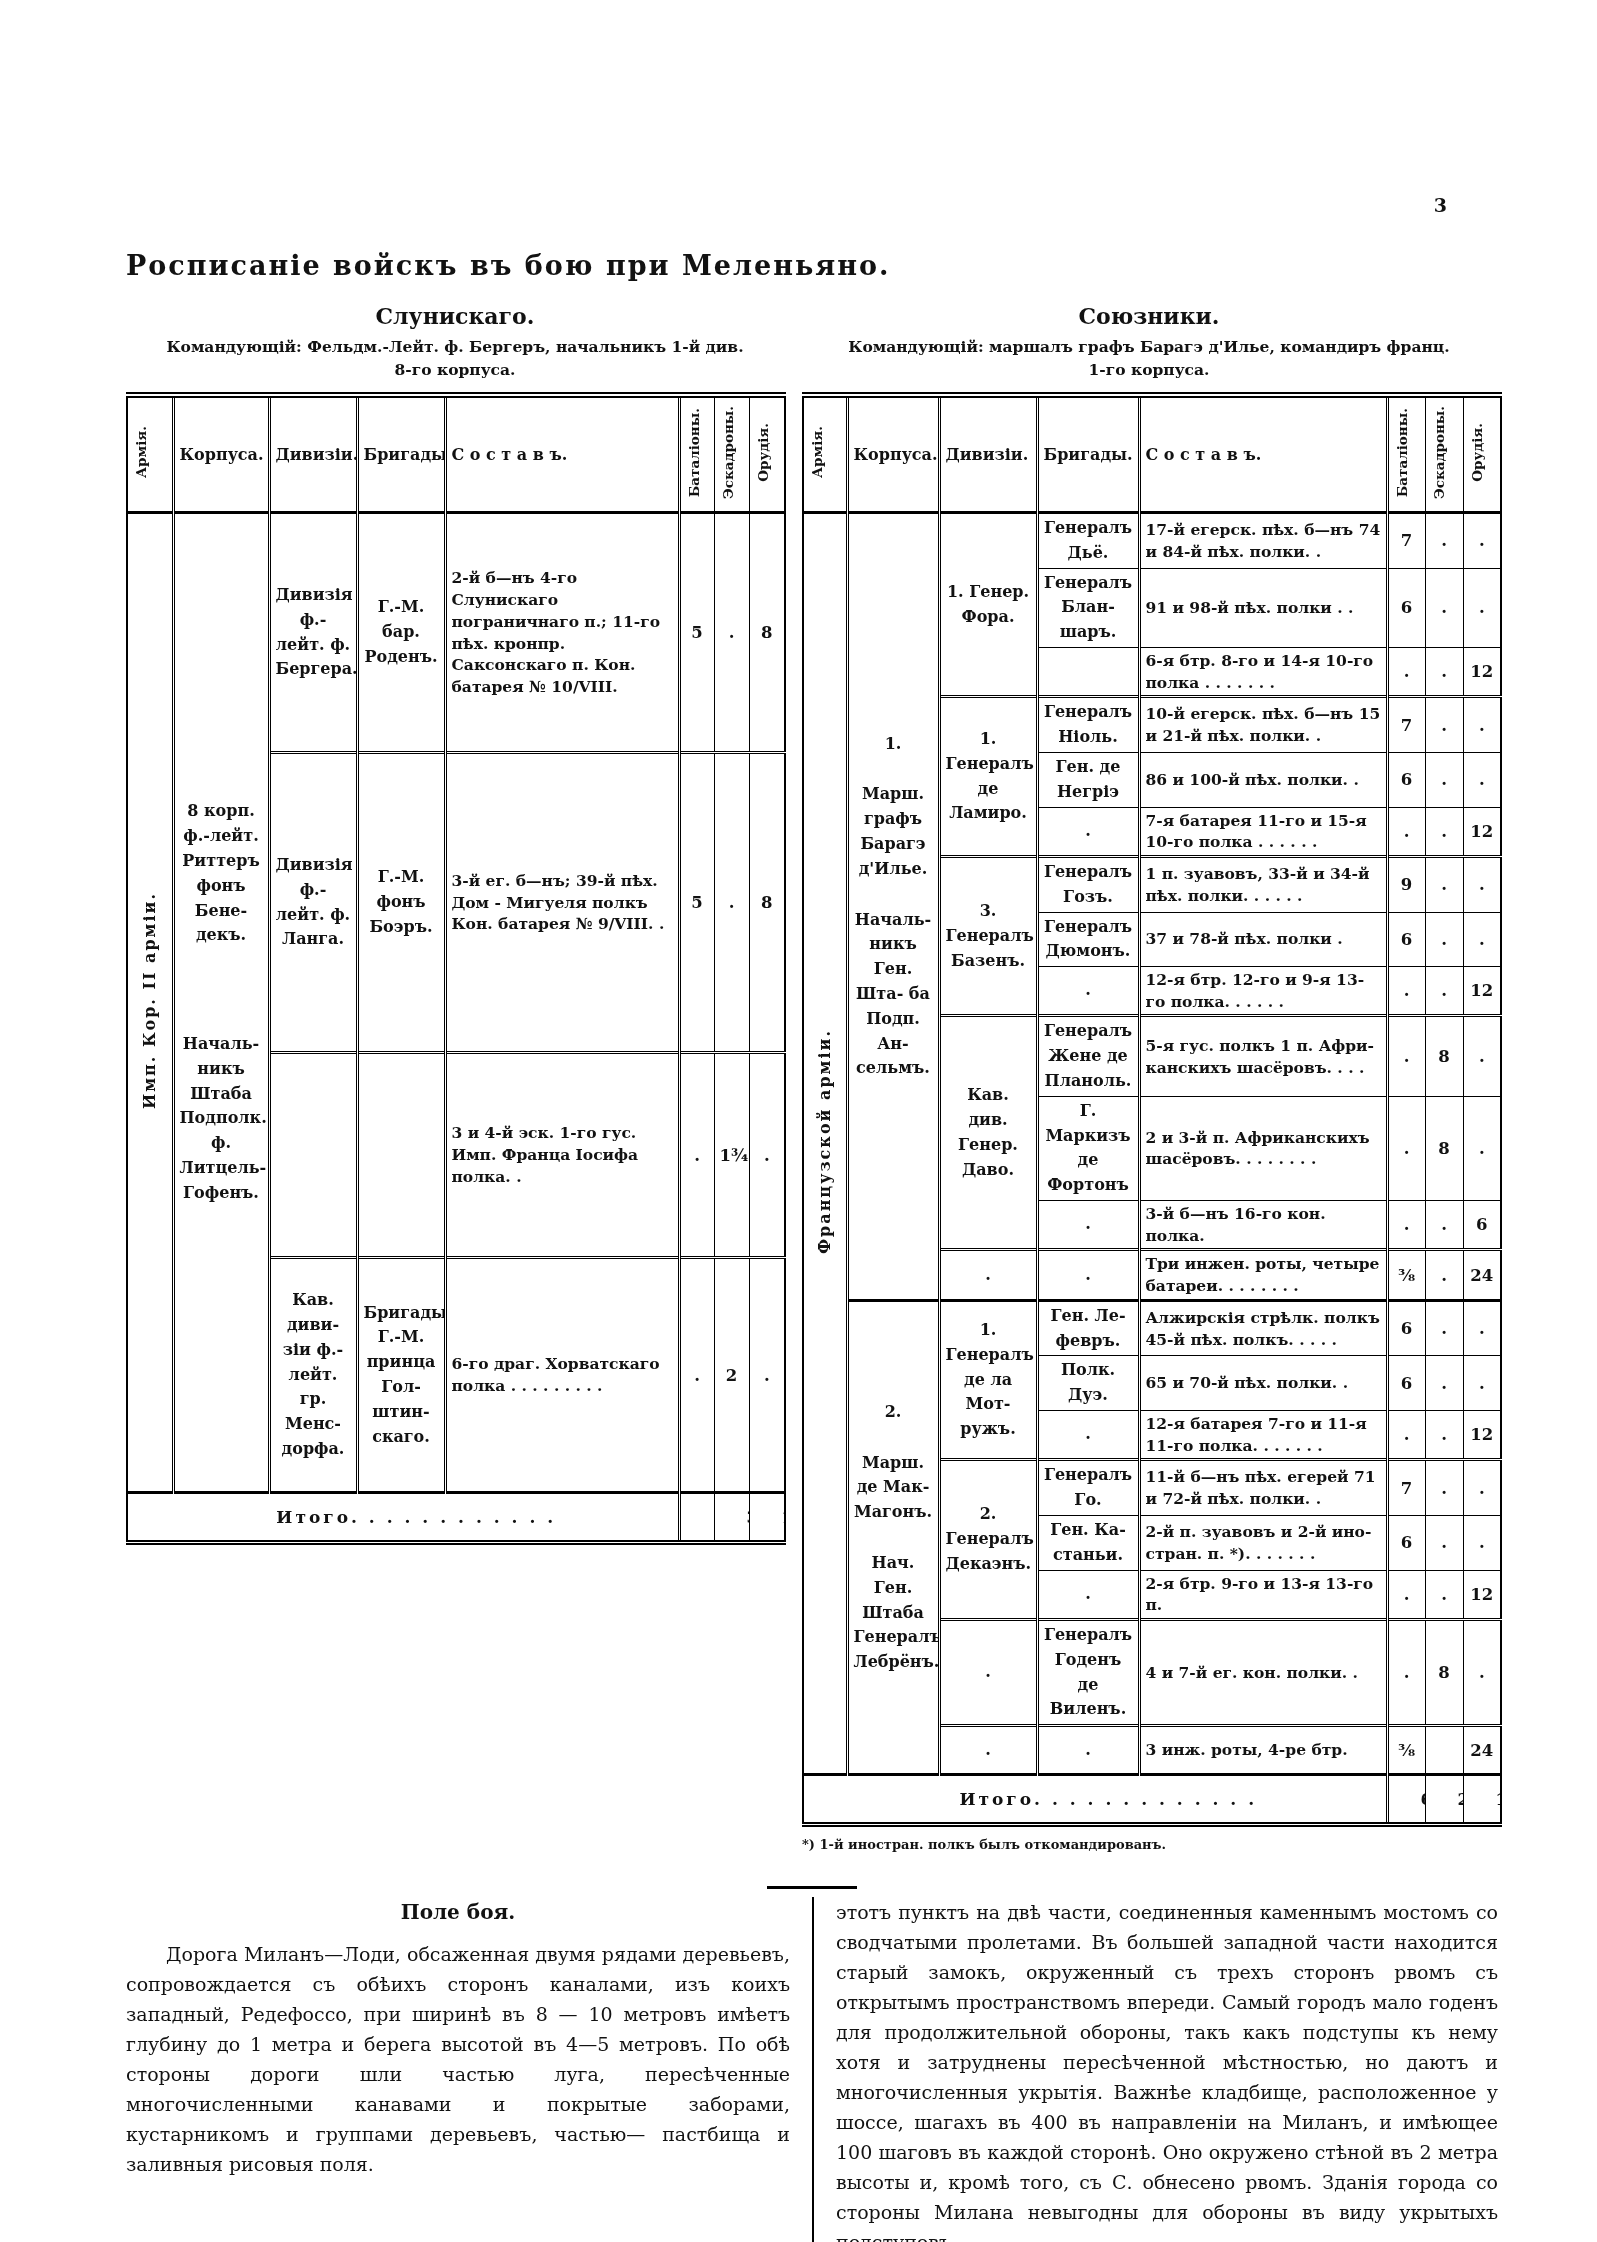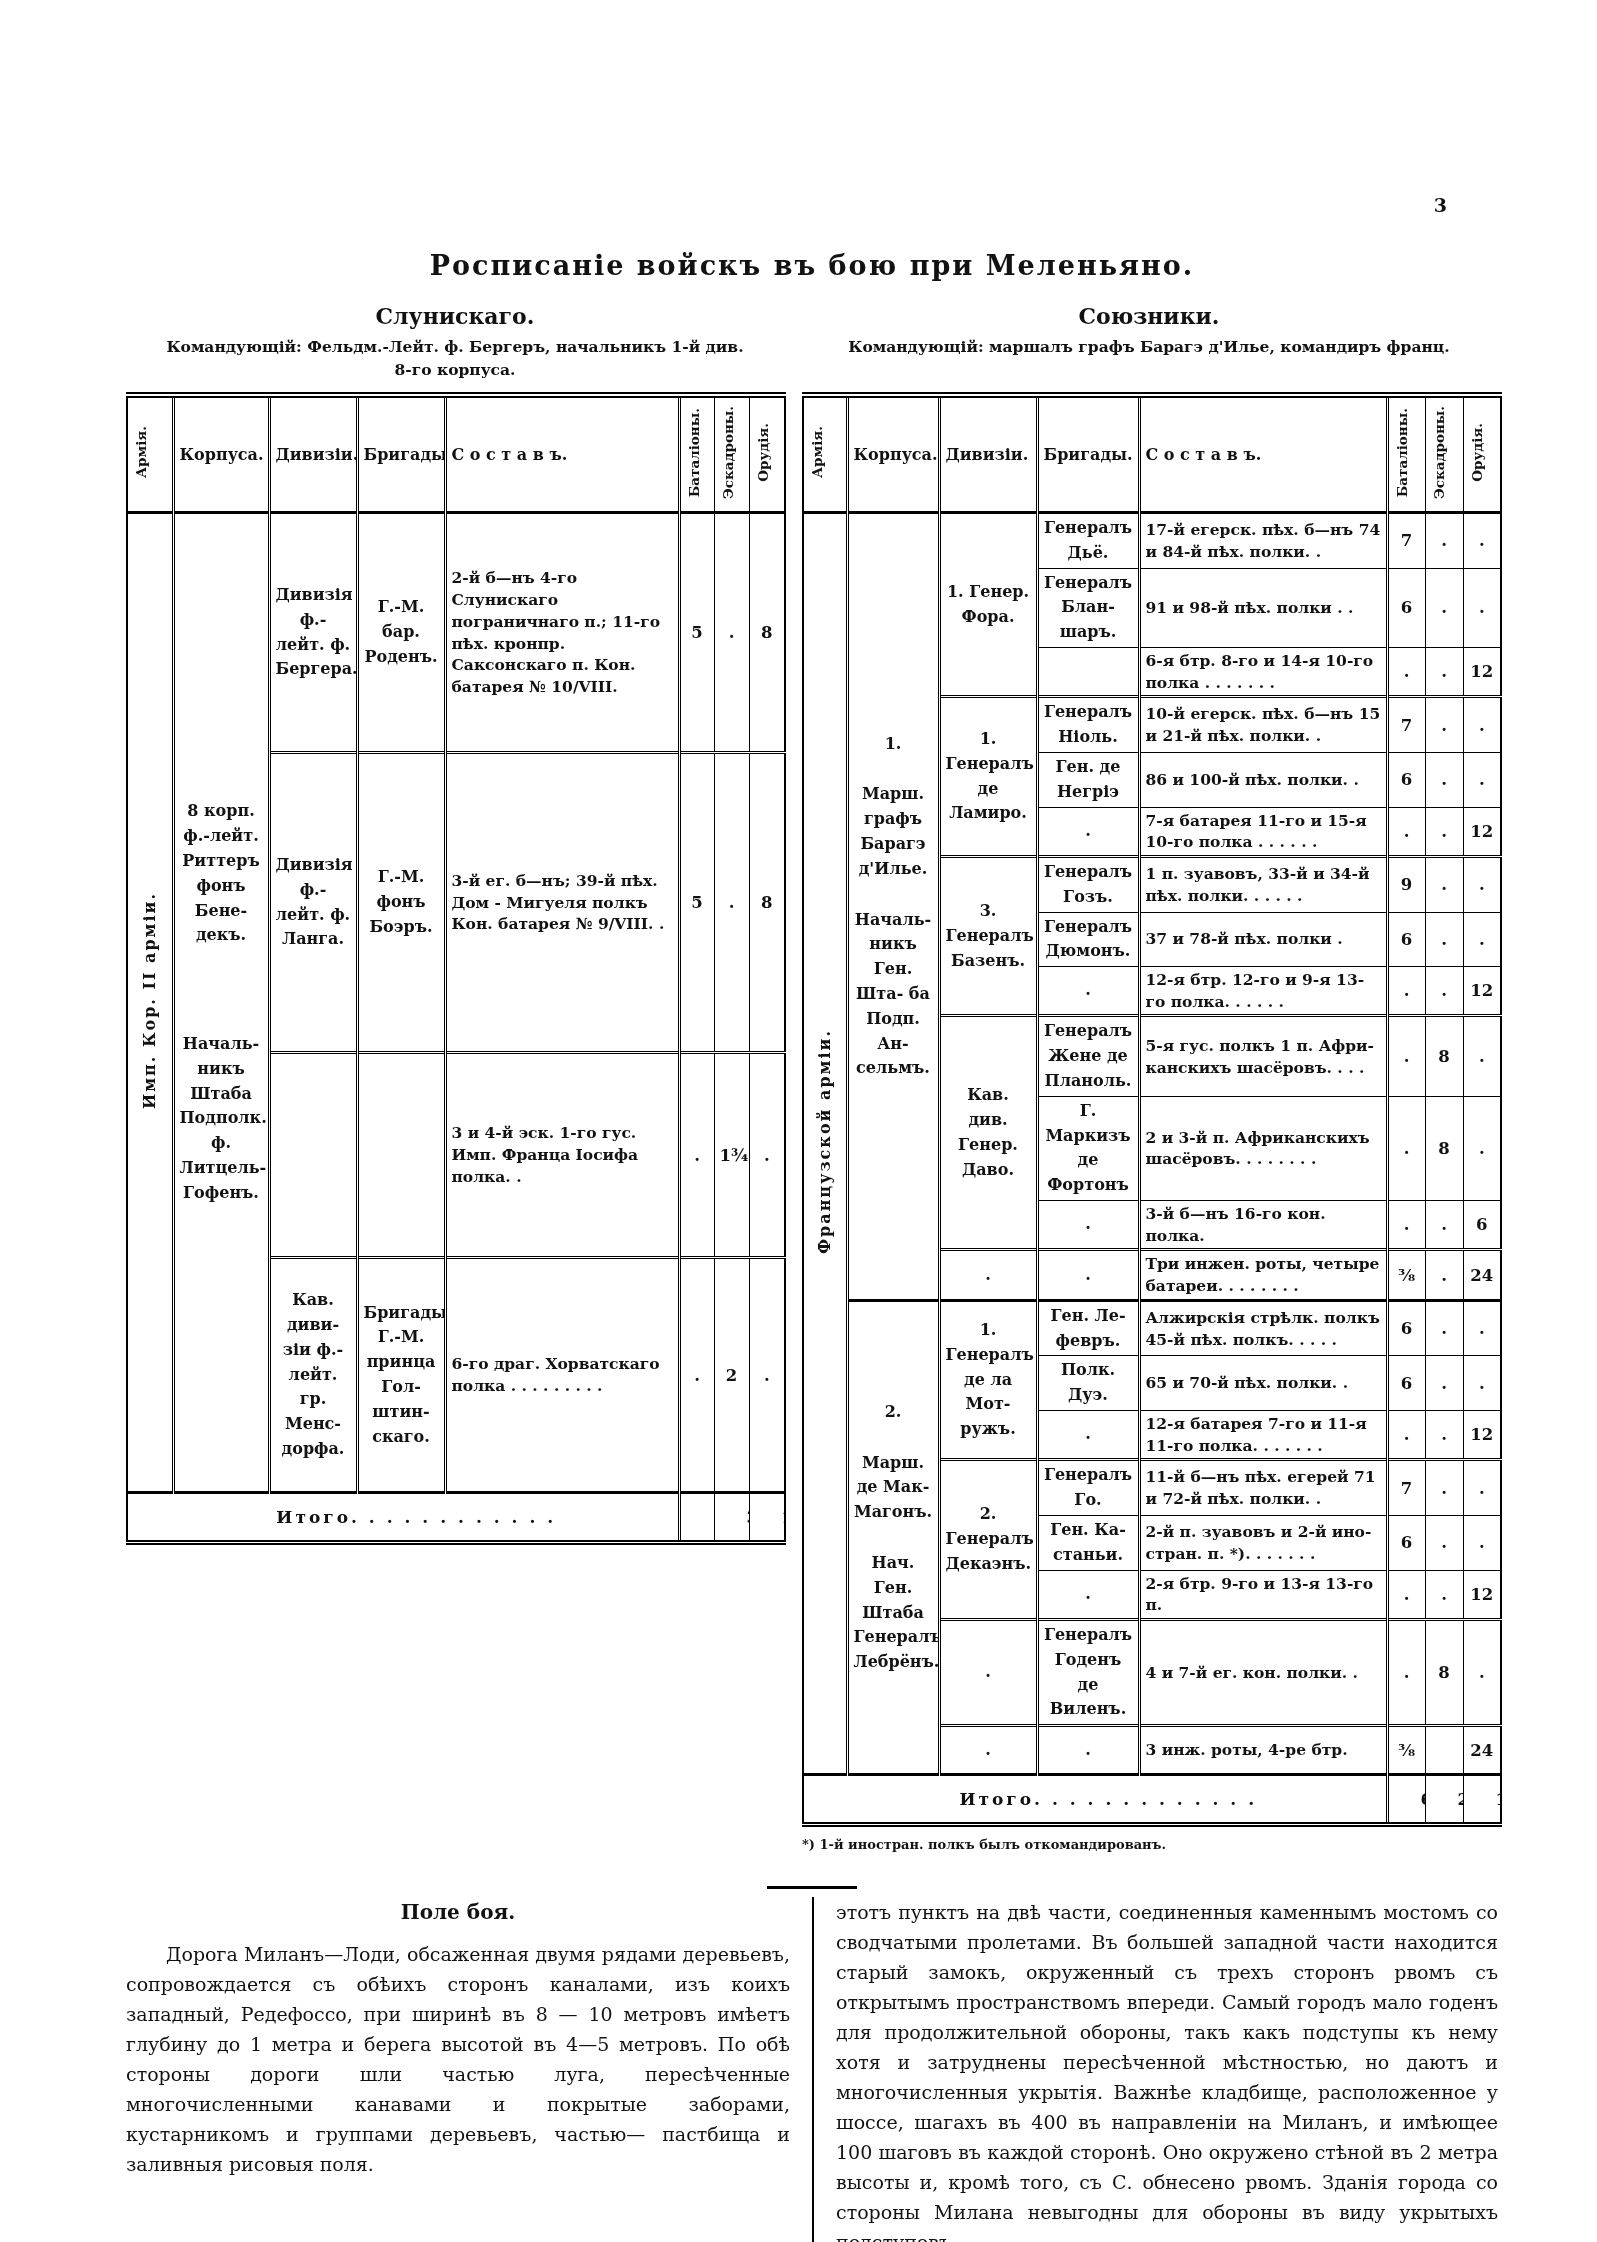--- a/index.html
+++ b/index.html
@@ -1,19 +1,19 @@
 <!DOCTYPE html>
 <html><head>
 <meta charset="utf-8">
 <style>
   html,body{margin:0;padding:0;background:#ffffff;}
   body{width:1597px;height:2242px;font-family:"DejaVu Serif",serif;color:#121212;position:relative;}
   .page-number{position:absolute;top:194px;right:150px;font-size:19px;font-weight:bold;}
   .content{width:1372px;margin:0 auto 0 126px;}
-  .doc-title{padding-top:250px;margin:0;text-align:center;font-size:27px;font-weight:bold;letter-spacing:2px;}
+  .doc-title{padding-top:250px;margin:0;text-align:left;font-size:27px;font-weight:bold;letter-spacing:2px;}
   .subheads{display:flex;gap:16px;margin-top:18px;}
   .subhead-col{text-align:center;}
   .subhead-col.left{width:658px;}
   .subhead-col.right{width:698px;}
   .side-heading{margin:4px 0 6px 0;font-size:22px;font-weight:bold;}
   .cmd-line{font-size:15.5px;font-weight:bold;line-height:1.5;}
   .tables-row{display:flex;gap:16px;margin-top:10px;align-items:flex-start;}
   table.ob{border-collapse:collapse;table-layout:fixed;border-top:6px double #000;border-bottom:5px double #000;border-left:2px solid #000;border-right:2px solid #000;}
   table.left-ob{width:658px;}
   table.right-ob{width:698px;}
@@ -65,20 +65,21 @@
 
   <div class="subheads">
     <div class="subhead-col left">
       <h2 class="side-heading">Слунискаго.</h2>
       <div class="cmd-line">Командующій: Фельдм.-Лейт. ф. Бергеръ, начальникъ 1-й див.</div>
       <div class="cmd-line">8-го корпуса.</div>
     </div>
     <div class="subhead-col right">
       <h2 class="side-heading">Союзники.</h2>
       <div class="cmd-line">Командующій: маршалъ графъ Барагэ д'Илье, командиръ франц.</div>
+      <div class="cmd-line">1-го корпуса.</div>
     </div>
   </div>
 
   <div class="tables-row">
 
     <table class="ob left-ob">
       <colgroup>
         <col style="width:46px">
           <col style="width:96px">
           <col style="width:88px">

